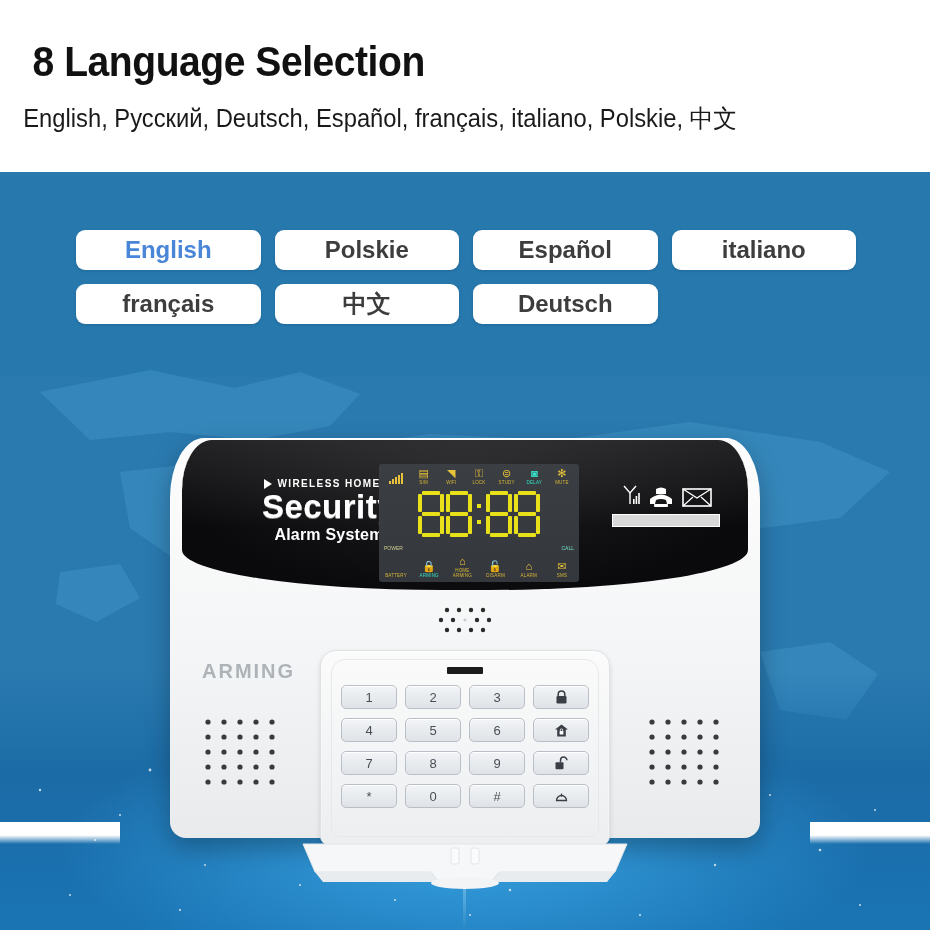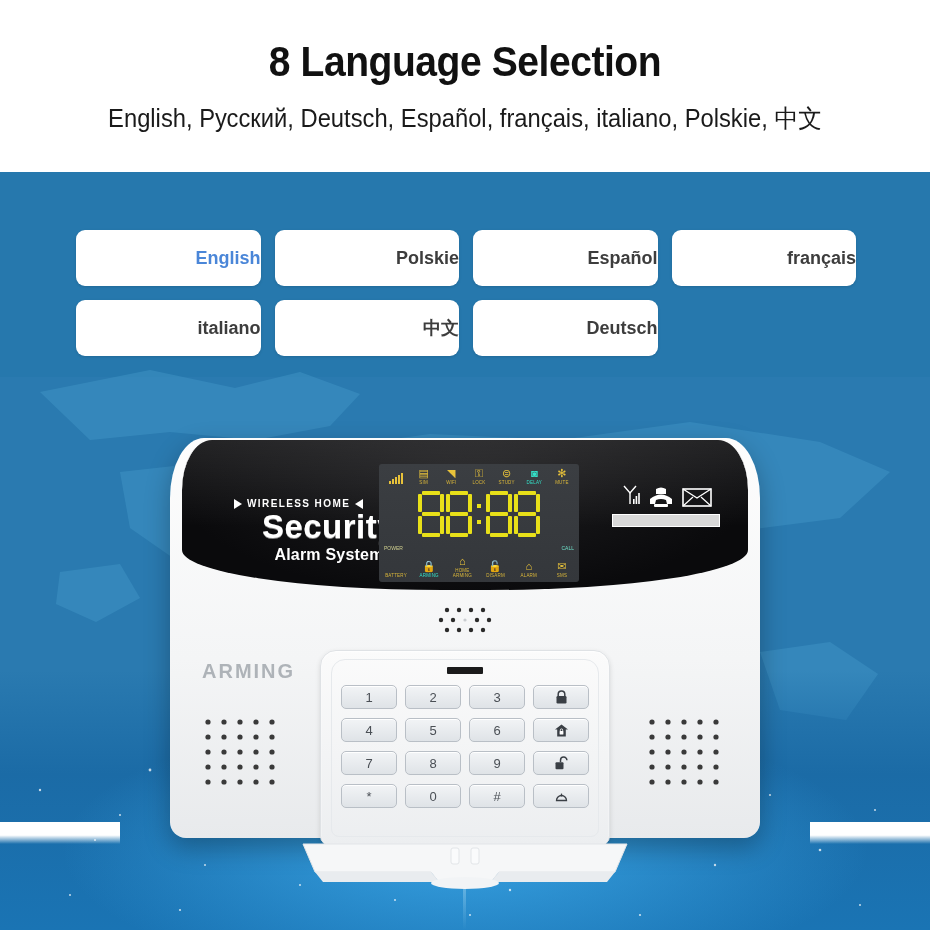--- a/index.html
+++ b/index.html
@@ -7,21 +7,21 @@
     width: 930px; height: 930px;
     font-family: "Liberation Sans", sans-serif;
     background: #ffffff;
     overflow: hidden;
   }
   #page { position: relative; width: 930px; height: 930px; overflow: hidden; background:#fff; }
 
   
   .header {
     position: absolute; left: 0; top: 0; width: 930px; height: 172px;
-    background: #ffffff; text-align: center;
+    background: #ffffff; text-align: left;
   }
   .header-title {
     margin-top: 38px;
     font-size: 42px; font-weight: 700; color: #111; letter-spacing: -0.5px;
     font-family: "Liberation Sans", sans-serif;
     transform: scaleX(0.93); transform-origin: center;
   }
   .header-sub {
     margin-top: 16px;
     font-size: 25px; color: #1a1a1a; font-weight: 400;
@@ -63,23 +63,23 @@
 
   
   .lang-grid {
     position: absolute; left: 76px; top: 58px;
     width: 780px;
     display: grid;
     grid-template-columns: repeat(4, 1fr);
     gap: 14px 14px;
   }
   .lang-btn {
-    height: 56px; background: #ffffff; border-radius: 9px;
-    display: flex; align-items: center; justify-content: flex-end;
-    font-size: 18px; font-weight: 700; color: #3d3d3d;
+    height: 40px; background: #ffffff; border-radius: 9px;
+    display: flex; align-items: center; justify-content: center;
+    font-size: 24px; font-weight: 700; color: #3d3d3d;
     box-shadow: 0 1px 3px rgba(0,0,0,.13);
     cursor: pointer; user-select: none;
   }
   .lang-btn.active { color: #4a86d8; }
 
   
   .device {
     position: absolute; left: 170px; top: 248px; width: 590px; height: 440px;
   }
   .body-shell {
@@ -97,21 +97,21 @@
   }
   .panel-gloss {
     position:absolute; left:0; top:0; width:100%; height:58%;
     background: linear-gradient(180deg, rgba(255,255,255,.10), rgba(255,255,255,0));
   }
   .brand-block {
     position: absolute; left: 52px; top: 38px; width: 190px; text-align: center; color:#fff;
   }
   .brand-wireless {
     font-size: 10px; font-weight: 700; letter-spacing: 1.4px;
-    display:flex; align-items:center; gap:5px;margin-top:20px;
+    display:flex; align-items:center; justify-content:center; gap:5px;
   }
   .tri-l, .tri-r {
     width:0;height:0;border-top:5px solid transparent;border-bottom:5px solid transparent;
   }
   .tri-l { border-left:8px solid #fff; }
   .tri-r { border-right:8px solid #fff; }
   .brand-security {
     font-size: 33px; font-weight: 700; letter-spacing: .5px; line-height: 1.05;
     margin-top: 1px;
     text-shadow: 0 1px 0 #888;
@@ -247,24 +247,24 @@
       <div class="lang-btn active">
           <span>English</span>
         </div>
       <div class="lang-btn">
           <span>Polskie</span>
         </div>
       <div class="lang-btn">
           <span>Español</span>
         </div>
       <div class="lang-btn">
+          <span>italiano</span>
+        </div>
+      <div class="lang-btn">
           <span>français</span>
-        </div>
-      <div class="lang-btn">
-          <span>italiano</span>
         </div>
       <div class="lang-btn">
           <span>中文</span>
         </div>
       <div class="lang-btn">
           <span>Deutsch</span>
         </div>
     </div>
 
     <div class="glow-bottom"></div>

